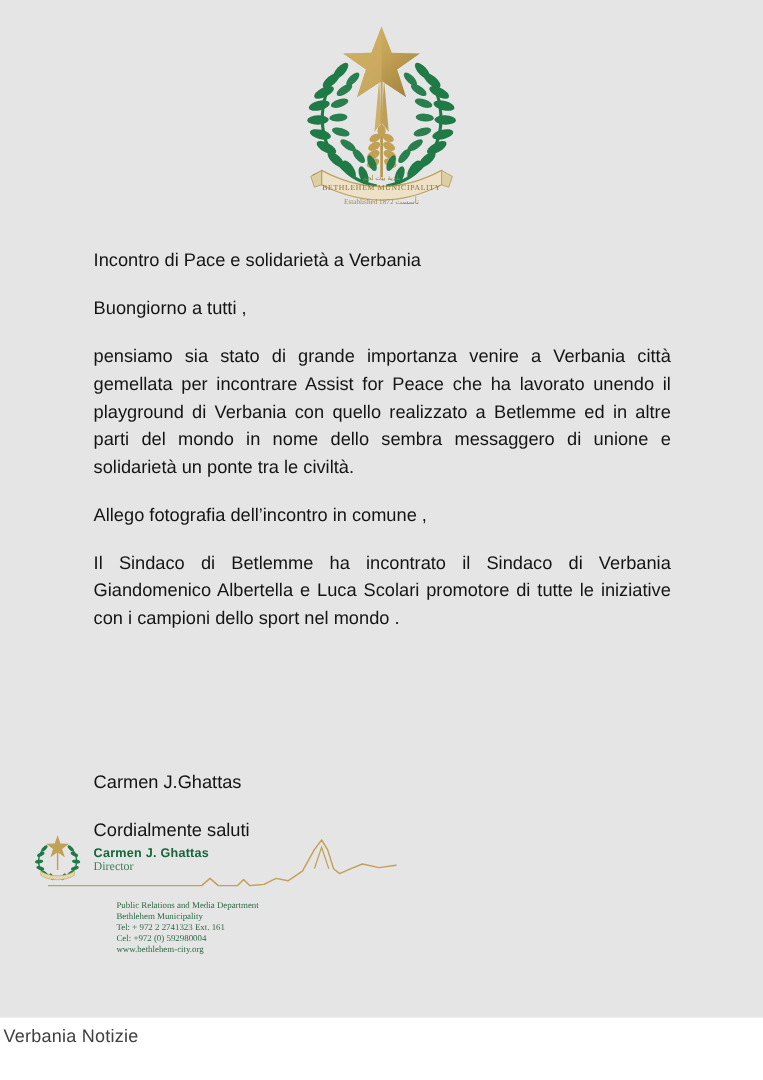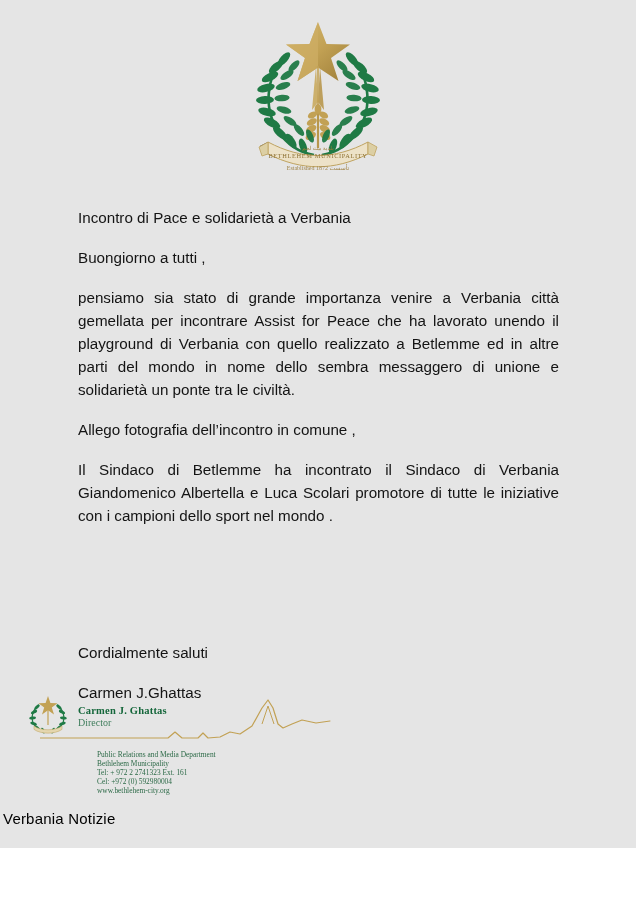--- a/index.html
+++ b/index.html
@@ -90,21 +90,21 @@
     height: 44px;
   }
   .sig-crest {
     width: 44px;
     height: 40px;
     flex: 0 0 44px;
   }
   .sig-crest svg { display: block; width: 100%; height: 100%; }
   .sig-names { padding-top: 11px; }
   .sig-name {
-    font-family: Liberation Serif, serif;
+    font-family: Liberation Sans, sans-serif;
     font-weight: bold;
     font-size: 10.5px;
     line-height: 12px;
     color: #14663a;
     letter-spacing: .2px;
   }
   .sig-role {
     font-family: "Liberation Serif", serif;
     font-size: 10px;
     line-height: 11px;
@@ -130,25 +130,25 @@
     font-size: 7.4px;
     line-height: 9.1px;
     color: #2c6a47;
     white-space: nowrap;
   }
 
   
   #page-caption {
     position: absolute;
     left: 3px;
-    top: 810px;
+    top: 855px;
     font-family: "Liberation Sans", sans-serif;
     font-size: 15px;
     line-height: 18px;
-    color: #000000;
+    color: #404040;
     letter-spacing: .2px;
   }
 </style>
 </head>
 <body>
 
 <div id="letter-page">
 
   <div id="letterhead">
     <div class="crest-wrap">
@@ -256,22 +256,22 @@
 
   <div id="letter-body">
     <p class="para plain">Incontro di Pace e solidarietà a Verbania</p>
     <p class="para plain">Buongiorno a tutti ,</p>
     <p class="para">pensiamo sia stato di grande importanza venire a Verbania città gemellata per incontrare Assist for Peace che ha lavorato unendo il playground di Verbania con quello realizzato a Betlemme ed in altre parti del mondo in nome dello sembra messaggero di unione e solidarietà un ponte tra le civiltà.</p>
     <p class="para plain">Allego fotografia dell’incontro in comune ,</p>
     <p class="para">Il Sindaco di Betlemme ha incontrato il Sindaco di Verbania Giandomenico Albertella e Luca Scolari promotore di tutte le iniziative con i campioni dello sport nel mondo .</p>
   </div>
 
   <div id="closing-block">
+    <p class="closing-line">Carmen J.Ghattas</p>
     <p class="closing-line">Cordialmente saluti</p>
-    <p class="closing-line">Carmen J.Ghattas</p>
   </div>
 
   <div id="signature-block">
 
     <div id="sig-flourish">
       <svg viewBox="0 0 300 52" xmlns="http://www.w3.org/2000/svg" aria-hidden="true">
         <path d="M0 44 L128 44 L135 38 L142 44 L158 44 L163 39 L168 44 L180 43
                  L190 38 L200 40 L212 32 L222 14 L228 6 L233 14 L238 30 L243 34
                  L252 30 L262 26 L276 29 L290 27" fill="none" stroke="#c2a154" stroke-width="1.2" stroke-linejoin="round" stroke-linecap="round"></path>
         <path d="M222 30 L228 12 L234 30" fill="none" stroke="#c2a154" stroke-width="1"></path>

